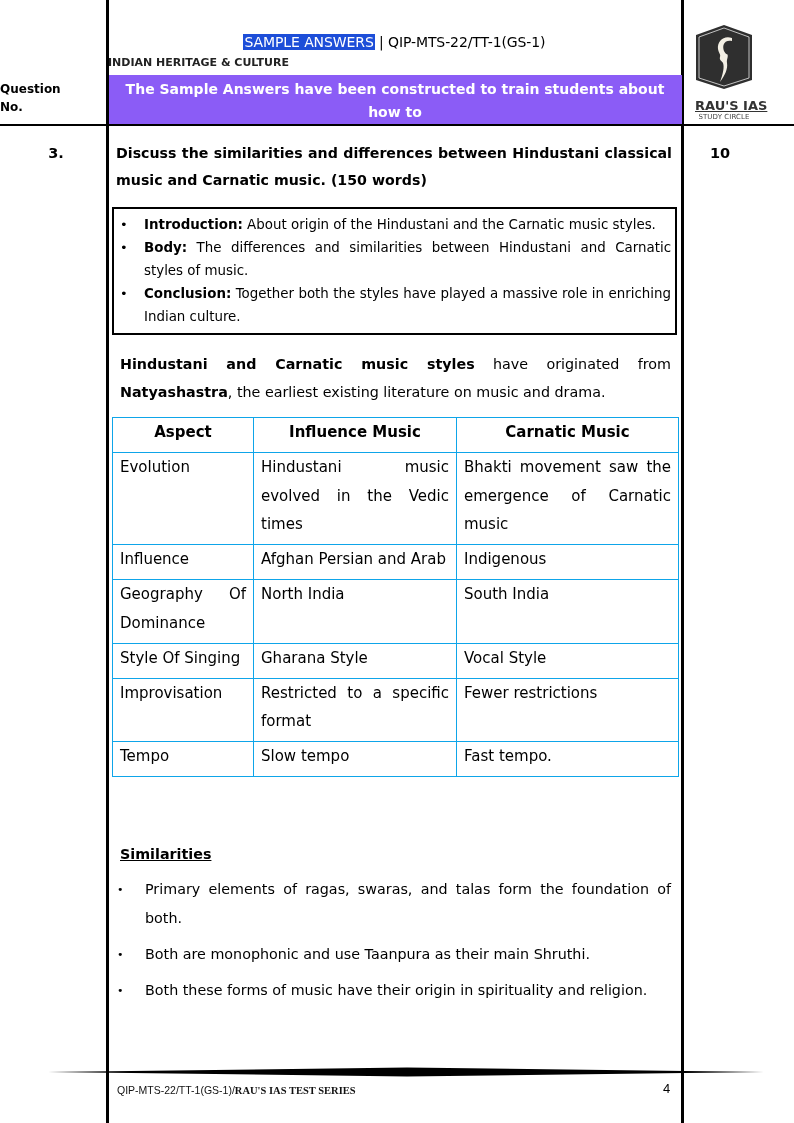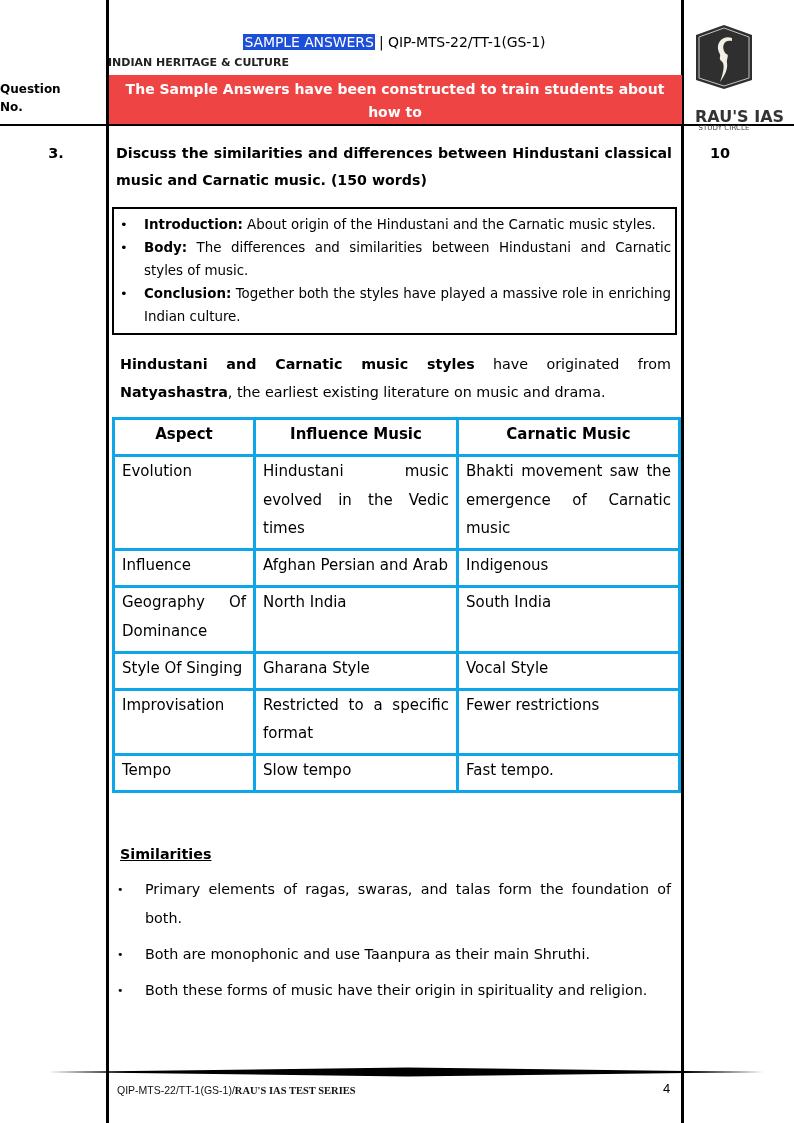--- a/index.html
+++ b/index.html
@@ -20,33 +20,33 @@
       left: 108px; top: 33px; width: 573px; text-align: center;
       font-size: 14px; line-height: 18px; letter-spacing: -0.1px;
     }
     .badge { background: #1d4ed8; color: #ffffff; padding: 0 1px; }
     .header-subject {
       left: 108px; top: 55px; width: 573px; text-align: left;
       font-size: 11px; line-height: 16px; font-weight: bold; color: #222;
     }
     .banner {
       left: 108.5px; top: 75px; width: 573px; height: 49px;
-      background: #ef4444; color: #ffffff; text-align: center;
+      background: #8b5cf6; color: #ffffff; text-align: center;
       font-size: 14px; font-weight: bold; line-height: 23px;
       box-sizing: border-box; padding-top: 3px;
     }
     .qcol-label {
       left: 0; top: 80px; width: 106px; text-align: left;
       font-size: 12px; font-weight: bold; line-height: 18px;
     }
 
     
     .logo { left: 695px; top: 24px; width: 58px; text-align: center; }
     .logo svg { display: block; }
-    .logo-title { font-size: 16px; font-weight: bold; line-height: 13px; margin-top: 20px; color: #333; white-space: nowrap; }
+    .logo-title { font-size: 13px; font-weight: bold; line-height: 13px; margin-top: 9px; color: #333; white-space: nowrap; text-decoration: underline; }
     .logo-sub { font-size: 7px; line-height: 10px; color: #444; white-space: nowrap; letter-spacing: 0.1px; }
 
     
     .q-number { left: 0; top: 140px; width: 112px; text-align: center; font-size: 14.5px; font-weight: bold; line-height: 27px; }
     .q-marks  { left: 684px; top: 140px; width: 72px; text-align: center; font-size: 14.5px; font-weight: bold; line-height: 27px; }
     .q-text {
       left: 116px; top: 140px; width: 556px;
       font-size: 14.2px; font-weight: bold; line-height: 27px; text-align: justify;
     }
 
@@ -65,21 +65,21 @@
       font-size: 14.3px; line-height: 28px; text-align: justify;
     }
 
     
     .compare-table {
       position: absolute; left: 112px; top: 417px; width: 566px;
       border-collapse: collapse; table-layout: fixed;
       font-size: 15px; line-height: 28.5px;
     }
     .compare-table th, .compare-table td {
-      border: 3px solid #0ea5e9; padding: 0 7px 5.5px 7px; vertical-align: top;
+      border: 1px solid #0ea5e9; padding: 0 7px 5.5px 7px; vertical-align: top;
     }
     .compare-table th { font-weight: bold; text-align: center; }
     .compare-table td { text-align: justify; }
 
     
     .sim-heading {
       left: 120px; top: 840px; font-size: 14.3px; font-weight: bold;
       line-height: 28px; text-decoration: underline;
     }
     .sim-list { left: 112px; top: 874.5px; width: 559px; font-size: 14.3px; line-height: 29px; }

